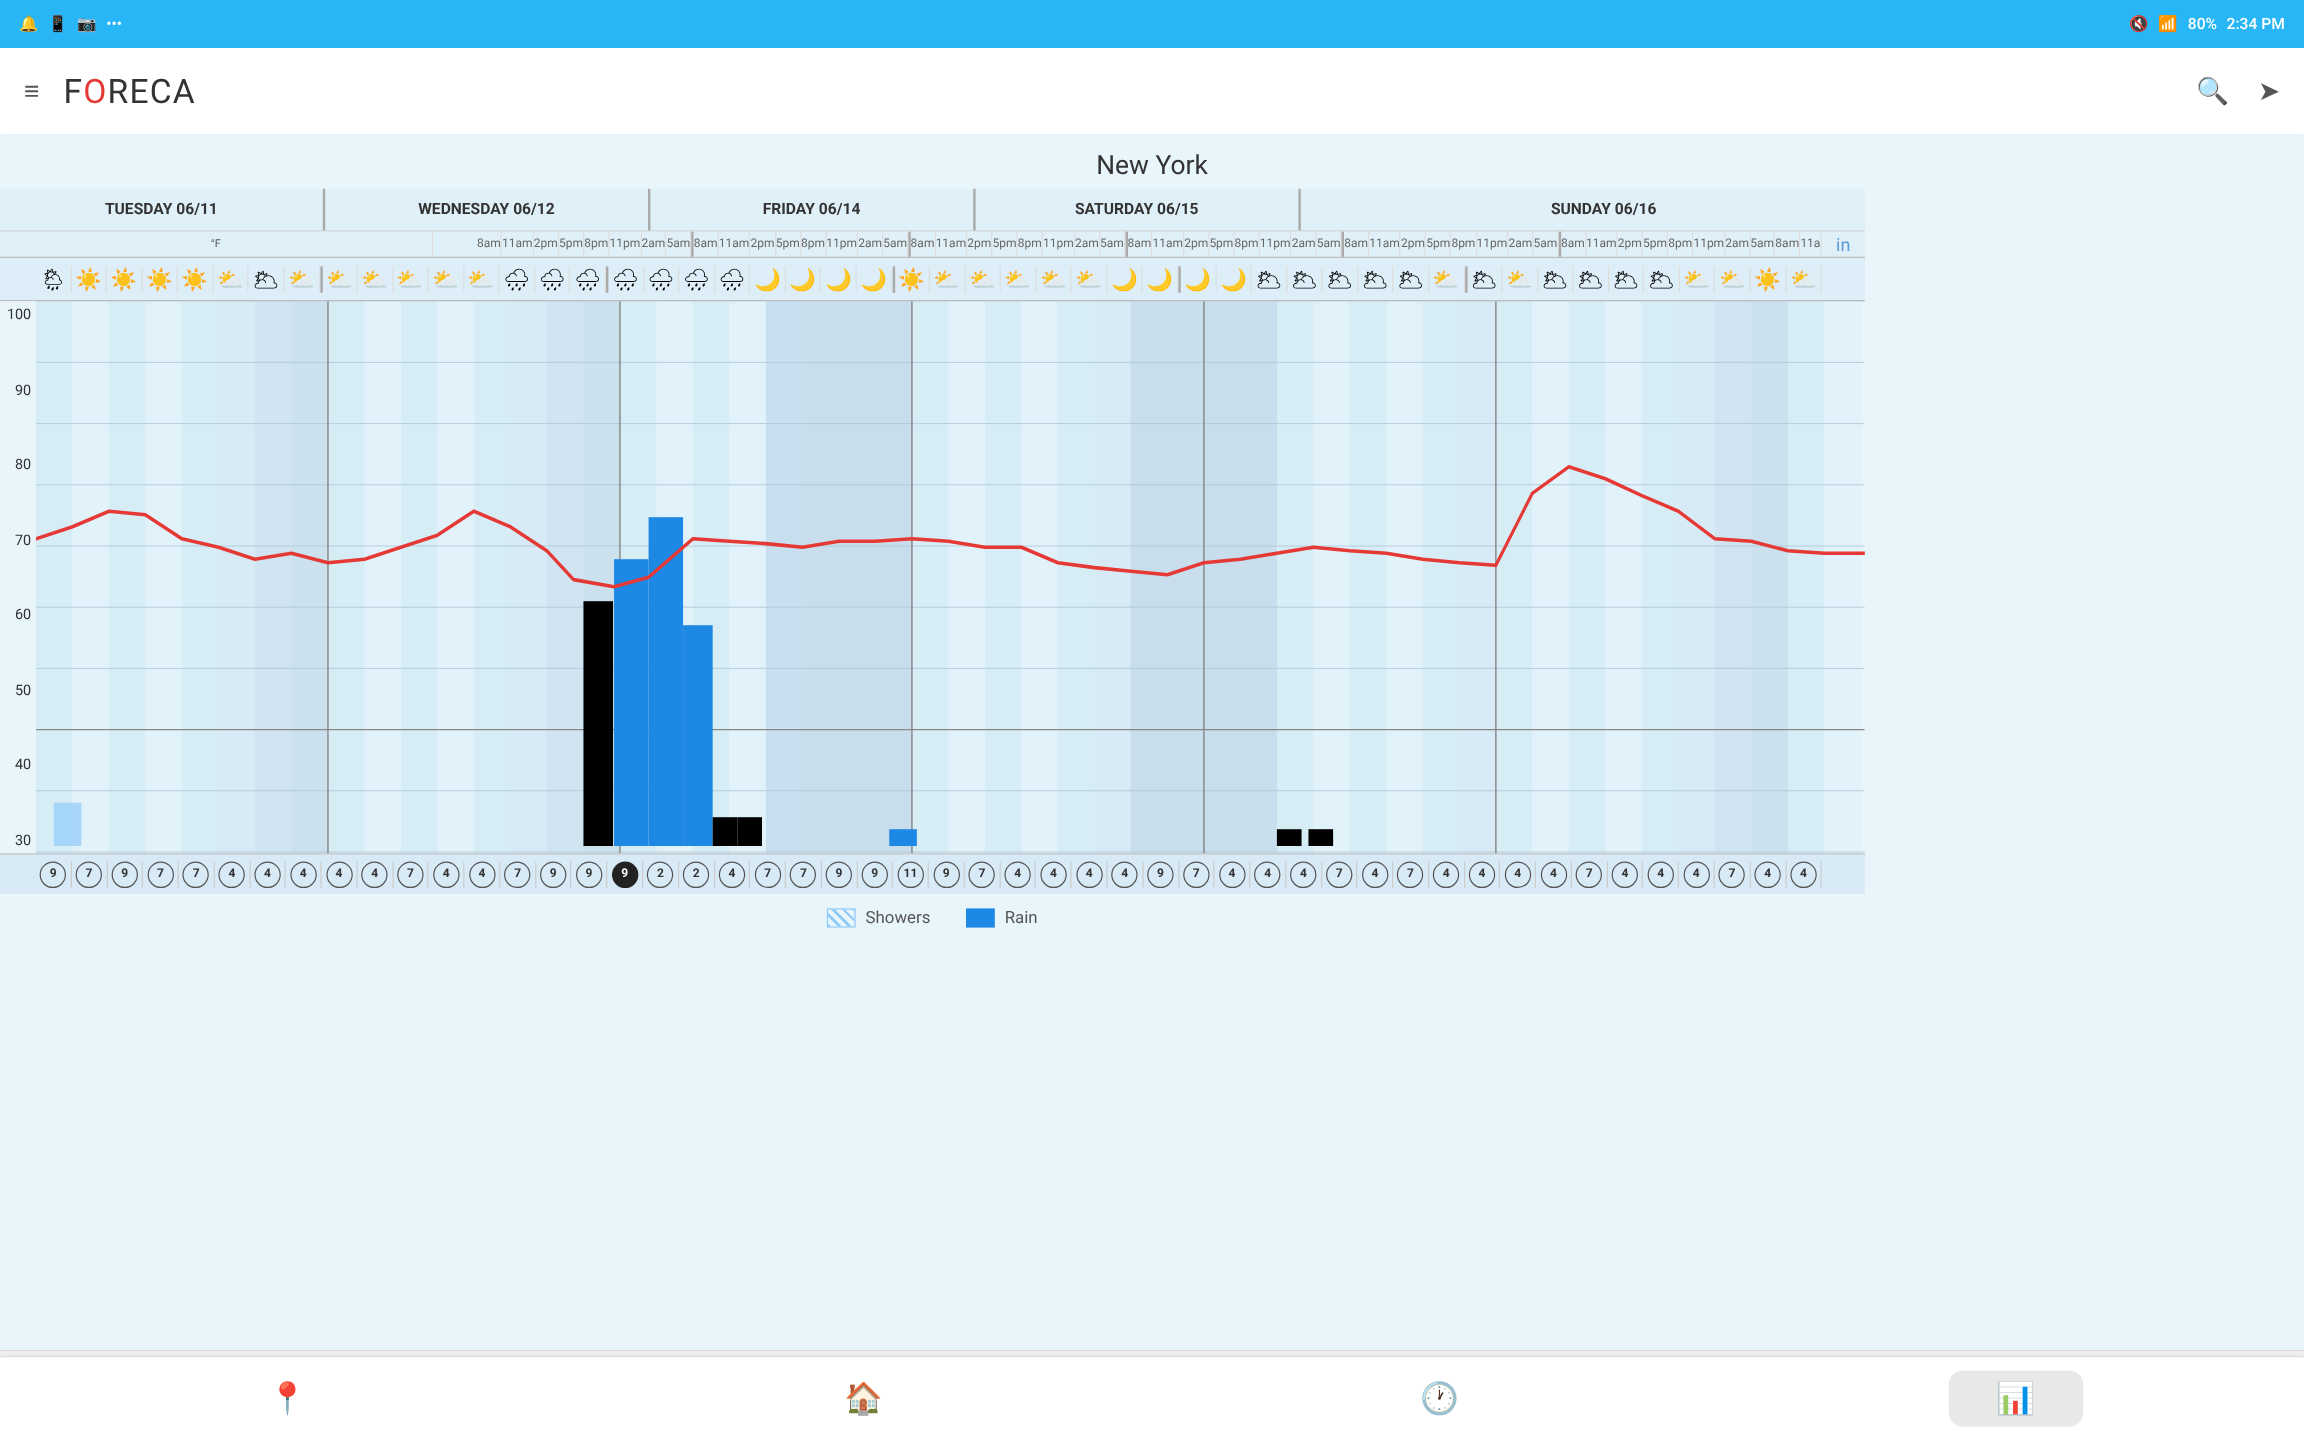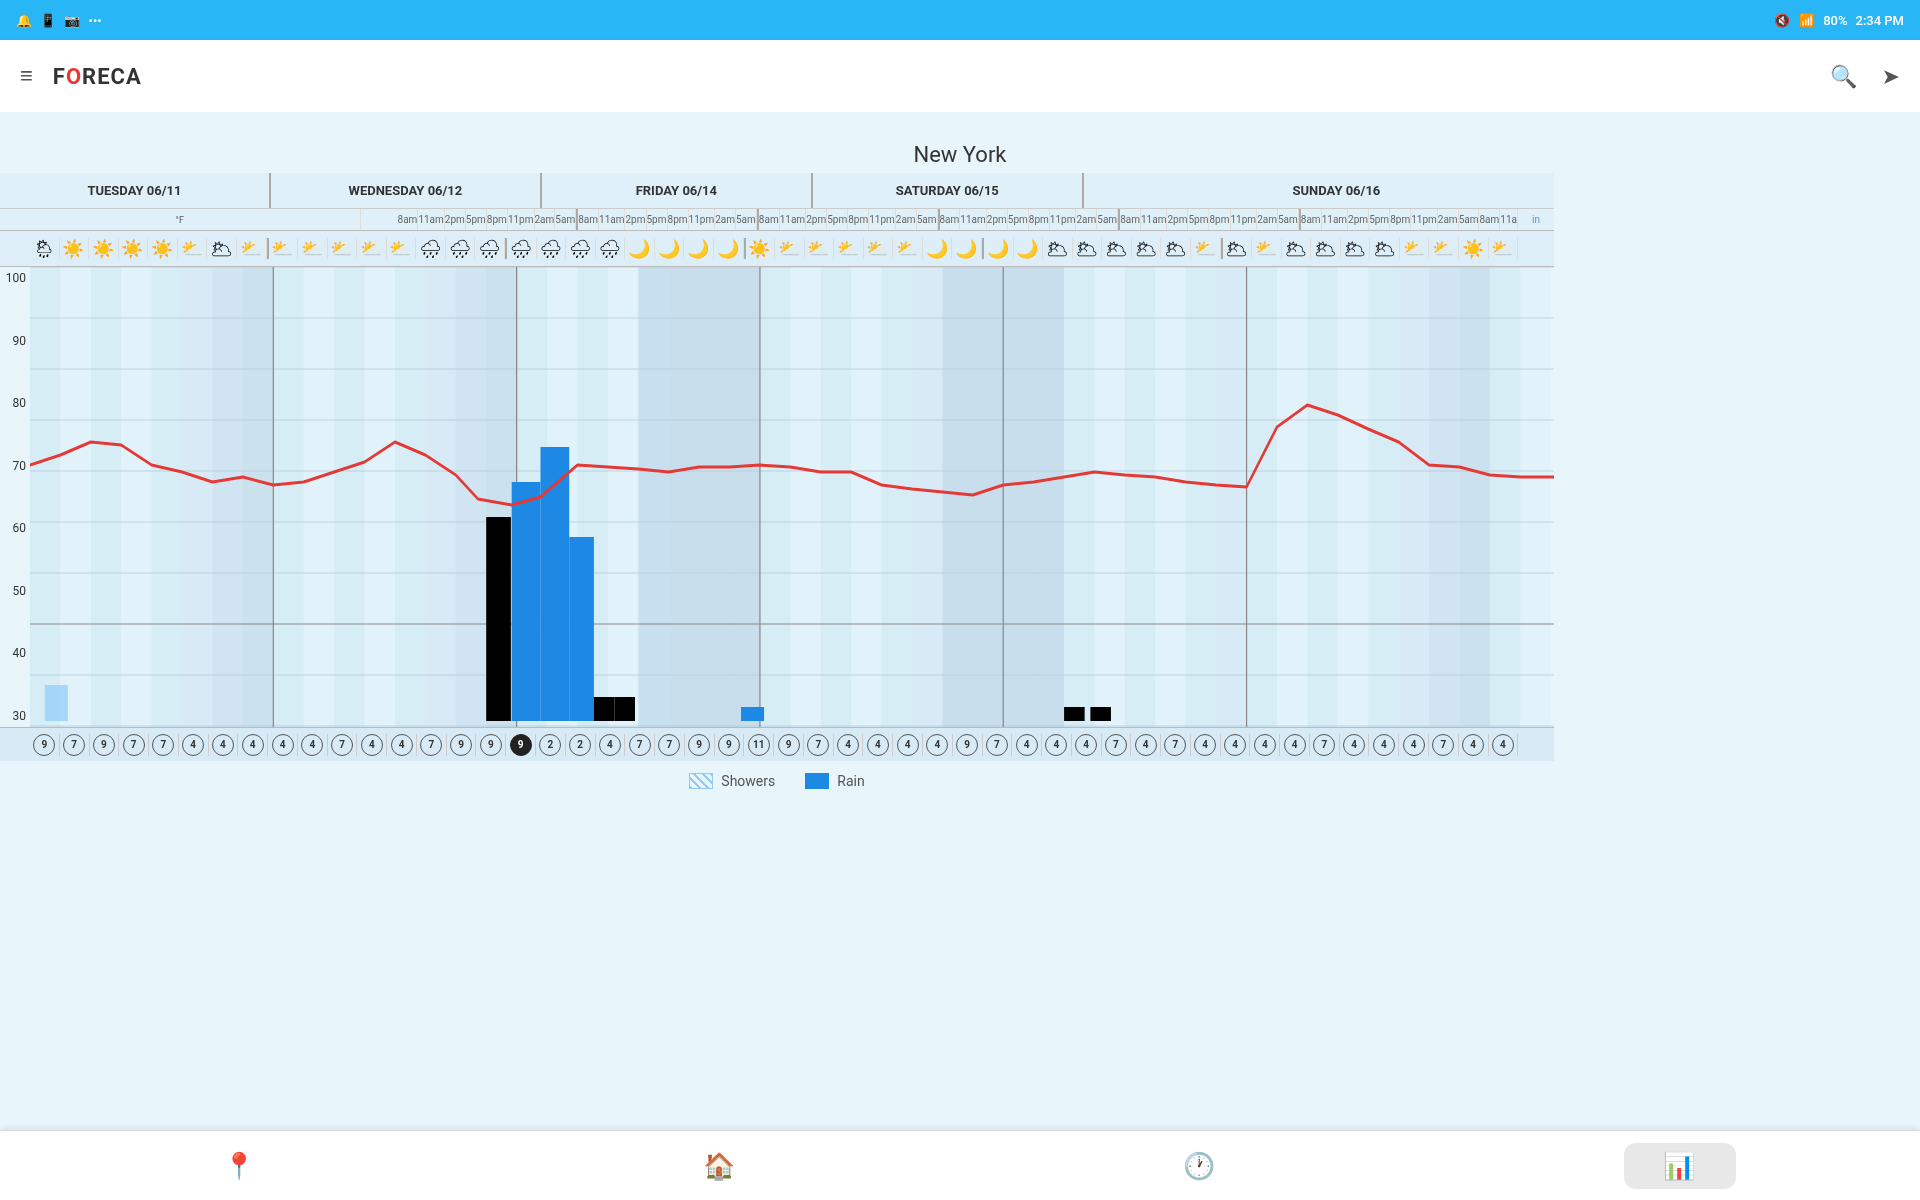--- a/index.html
+++ b/index.html
@@ -22,40 +22,40 @@
     
     .nav-bar {
       background: white;
       height: 72px;
       display: flex;
       align-items: center;
       padding: 0 20px;
       box-shadow: 0 2px 4px rgba(0,0,0,0.1);
     }
     .nav-bar .menu-icon { font-size: 22px; cursor: pointer; color: #555; margin-right: 20px; }
-    .nav-bar .logo { font-size: 22px; font-weight: bold; letter-spacing: 1px; color: #333; }
+    .nav-bar .logo { font-size: 28px; font-weight: normal; letter-spacing: 1px; color: #333; }
     .logo-o { color: #e53935; }
     .nav-bar-right { margin-left: auto; display: flex; align-items: center; gap: 24px; }
     .nav-bar-right .icon { font-size: 22px; color: #555; cursor: pointer; }
 
     
     .main-content {
       background: #e8f5fb;
       height: calc(1200px - 40px - 72px - 70px);
       overflow: hidden;
       position: relative;
     }
 
     
     .city-title {
       text-align: center;
       font-size: 22px;
       font-weight: 400;
       color: #333;
-      padding: 30px 0 6px;
+      padding: 14px 0 6px;
       background: #e8f5fb;
     }
 
     
     .chart-wrapper {
       position: relative;
       width: 100%;
       height: calc(100% - 50px);
       overflow-x: auto;
       background: #e8f5fb;
@@ -306,21 +306,21 @@
             <div class="time-cell">11am</div>
             <div class="time-cell">2pm</div>
             <div class="time-cell">5pm</div>
             <div class="time-cell">8pm</div>
             <div class="time-cell">11pm</div>
             <div class="time-cell">2am</div>
             <div class="time-cell">5am</div>
             <div class="time-cell">8am</div>
             <div class="time-cell">11a</div>
         </div>
-        <div style="width:36px;min-width:36px;font-size:10px;color:#5b9bd5;display:flex;align-items:center;justify-content:center;">in</div>
+        <div style="width:36px;min-width:36px;font-size:15px;color:#5b9bd5;display:flex;align-items:center;justify-content:center;">in</div>
       </div>
 
       <div class="icons-row" style="height:36px;display:flex;">
         <div style="width:30px;min-width:30px;"></div>
         <div style="display:flex;flex:1;">
           <div class="icon-cell">🌦</div>
             <div class="icon-cell">☀️</div>
             <div class="icon-cell">☀️</div>
             <div class="icon-cell">☀️</div>
             <div class="icon-cell">☀️</div>

